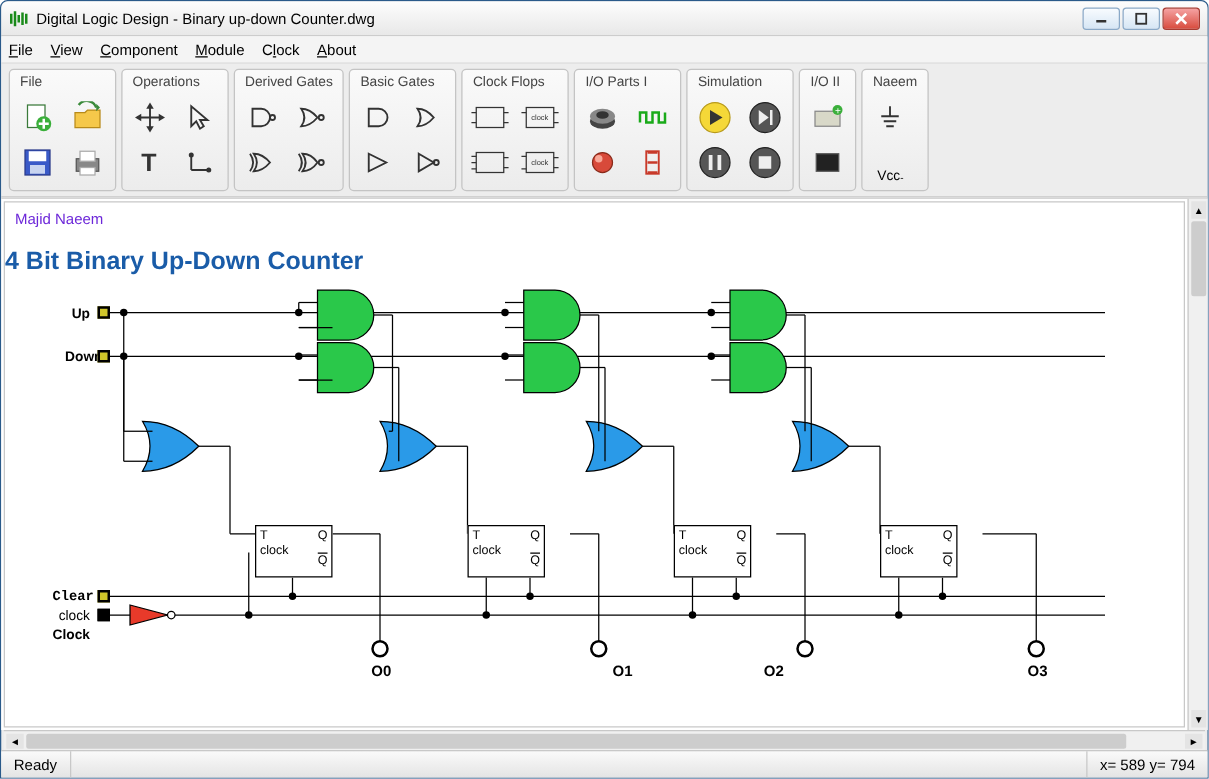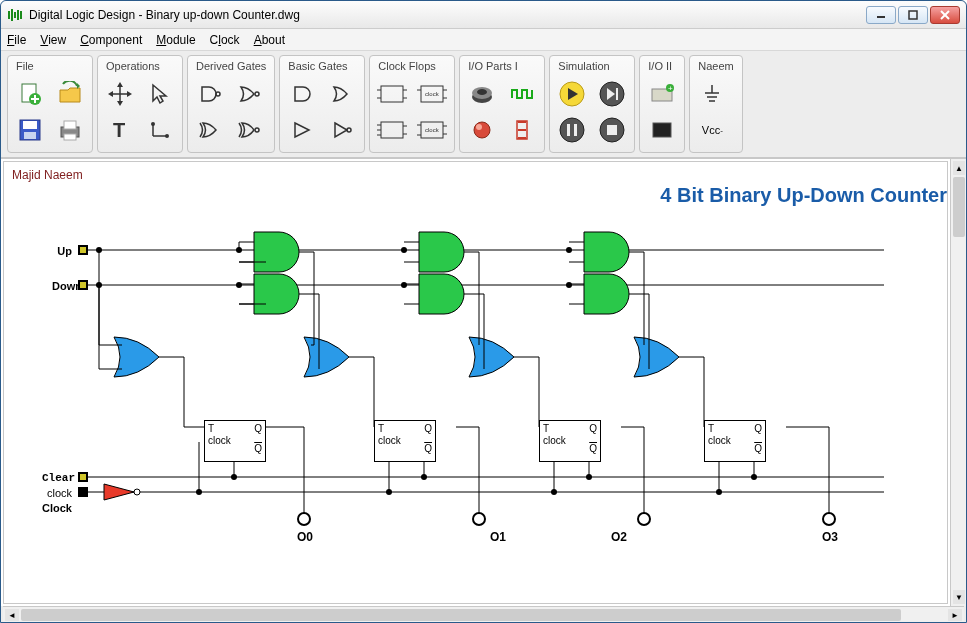--- a/index.html
+++ b/index.html
@@ -23,22 +23,22 @@
 .canvas { flex: 1; position: relative; background: #fff; overflow: hidden; border: 1px solid #c8c8c8; margin: 2px; }
 .vscroll { width: 16px; background: #f0f0f0; border-left: 1px solid #c8c8c8; position: relative; }
 .vscroll .thumb { position: absolute; top: 18px; left: 2px; width: 12px; height: 60px; background: #cdcdcd; border-radius: 2px; }
 .vscroll .arrow { position: absolute; left: 2px; width: 12px; height: 14px; background: #e4e4e4; display:flex; align-items:center; justify-content:center; font-size:8px; }
 .hscroll { height: 16px; background: #f0f0f0; border-top: 1px solid #c8c8c8; position: relative; margin: 0 2px; }
 .hscroll .thumb { position: absolute; left: 18px; top: 2px; height: 12px; width: 880px; background: #cdcdcd; border-radius: 2px; }
 .hscroll .arrow { position: absolute; top: 2px; width: 14px; height: 12px; background: #e4e4e4; display:flex; align-items:center; justify-content:center; font-size:8px; }
 .statusbar { height: 22px; background: linear-gradient(#fafafa,#e4e4e4); border-top: 1px solid #c8c8c8; display: flex; align-items: center; font-size: 12px; }
 .statusbar .cell { padding: 0 10px; border-right: 1px solid #c8c8c8; height: 100%; display: flex; align-items: center; }
 .statusbar .spacer { flex: 1; }
-.circuit-title { position: absolute; top: 22px; left: 0; right: 0; text-align: right; font-size: 20px; font-weight: bold; color: #1a5ca8; }
-.author { position: absolute; top: 6px; left: 8px; font-size: 12px; color: #7f1d1d; }
+.circuit-title { position: absolute; top: 36px; left: 0; right: 0; text-align: left; font-size: 20px; font-weight: bold; color: #1a5ca8; }
+.author { position: absolute; top: 6px; left: 8px; font-size: 12px; color: #6d28d9; }
 .siglabel { position: absolute; font-size: 11px; font-weight: bold; text-align: right; }
 .outlabel { position: absolute; font-size: 12px; font-weight: bold; text-align: center; }
 svg.circuit { position: absolute; top: 0; left: 0; }
 .ff { position: absolute; width: 62px; height: 42px; border: 1px solid #000; background: #fff; font-size: 10px; }
 .ff .t { position: absolute; left: 3px; top: 2px; }
 .ff .ck { position: absolute; left: 3px; top: 14px; }
 .ff .q { position: absolute; right: 3px; top: 2px; }
 .ff .qb { position: absolute; right: 3px; top: 22px; text-decoration: overline; }
 .term { position: absolute; width: 10px; height: 10px; border: 2px solid #000; background: #cfc52a; }
 .outcirc { position: absolute; width: 14px; height: 14px; border: 2px solid #000; border-radius: 50%; background: #fff; }
@@ -366,21 +366,21 @@
           <div class="tbtn">
             <svg width="26" height="26">
               <line x1="13" y1="4" x2="13" y2="12" stroke="#333" stroke-width="1.5"></line>
               <line x1="6" y1="12" x2="20" y2="12" stroke="#333" stroke-width="1.5"></line>
               <line x1="8" y1="16" x2="18" y2="16" stroke="#333" stroke-width="1.5"></line>
               <line x1="10" y1="20" x2="16" y2="20" stroke="#333" stroke-width="1.5"></line>
             </svg>
           </div>
         </div>
       <div class="row">
-          <div class="tbtn" style="font-size:11px;">Vcc<span style="font-size:8px;vertical-align:super;">-</span></div>
+          <div class="tbtn" style="font-size:11px;align-items:flex-end;">Vcc<span style="font-size:8px;vertical-align:super;">-</span></div>
         </div>
     </div>
   </div>
 
   <div class="canvas-area">
     <div class="canvas">
       <div class="author">Majid Naeem</div>
       <div class="circuit-title">4 Bit Binary Up-Down Counter</div>
 
       <div class="siglabel" style="top:83px; left:38px; width:30px;">Up</div>
@@ -551,13 +551,18 @@
       <div class="thumb"></div>
       <div class="arrow" style="bottom:2px;">▼</div>
     </div>
   </div>
   <div class="hscroll">
     <div class="arrow" style="left:2px;">◄</div>
     <div class="thumb"></div>
     <div class="arrow" style="right:2px;">►</div>
   </div>
 
+  <div class="statusbar">
+    <div class="cell">Ready</div>
+    <div class="spacer"></div>
+    <div class="cell" style="border-right:none; border-left:1px solid #c8c8c8;">x= 589  y= 794</div>
+  </div>
 </div>
 
 </body></html>

